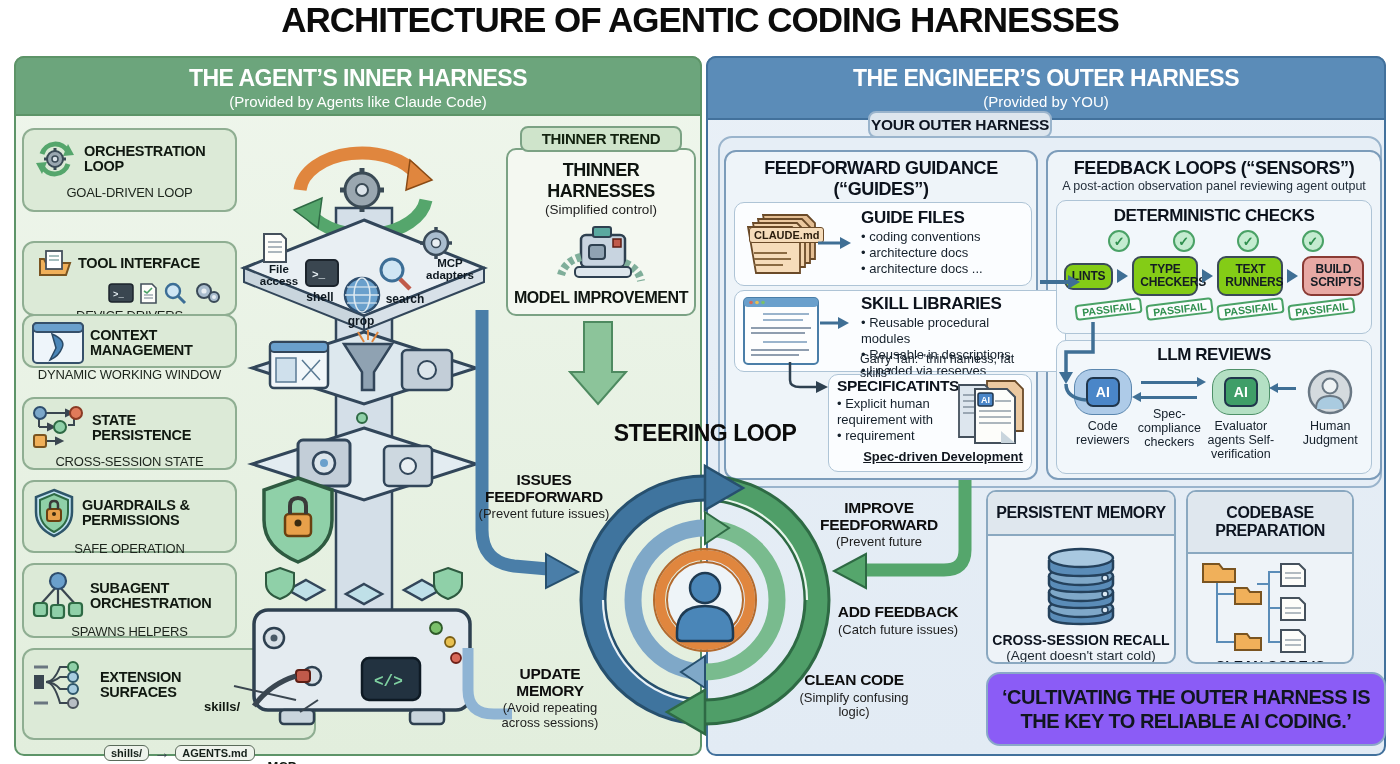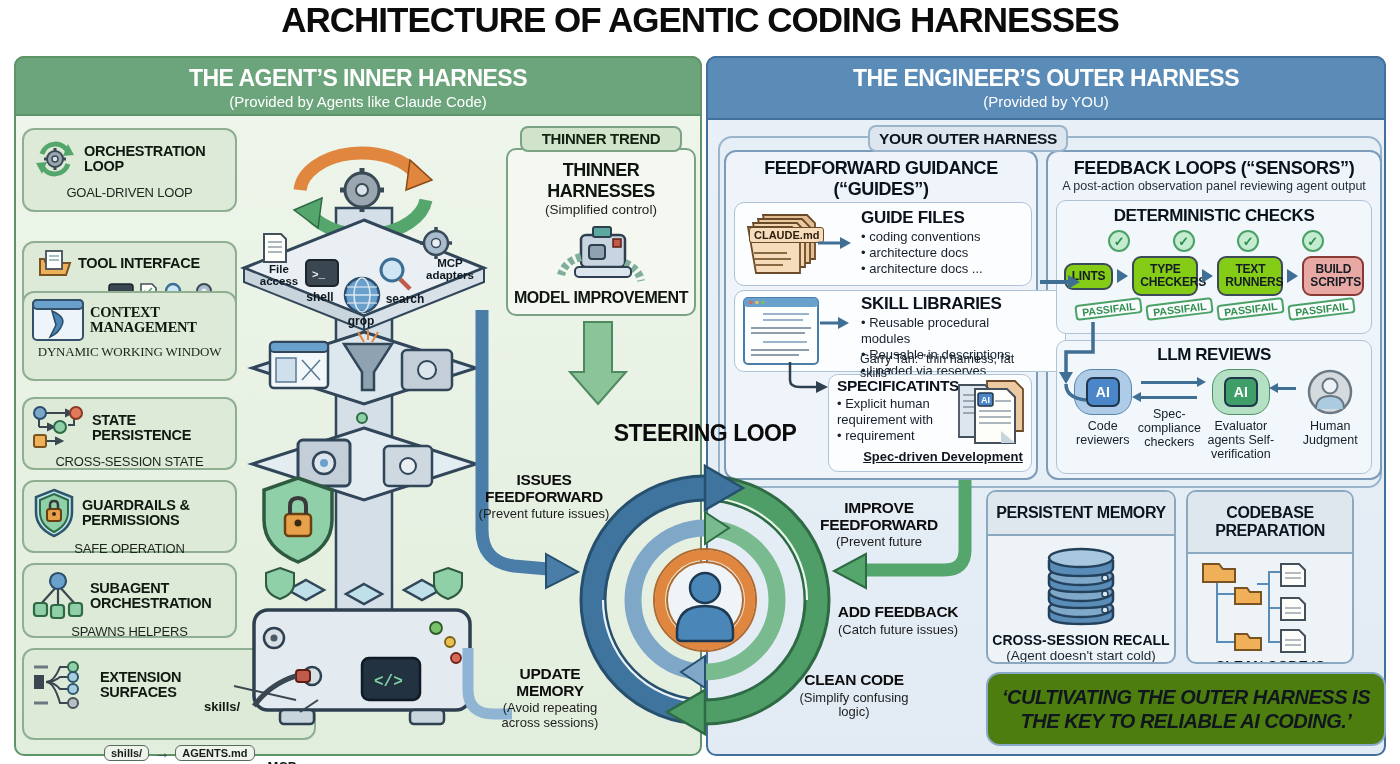--- a/index.html
+++ b/index.html
@@ -47,21 +47,21 @@
   
   .loop-title { left:600px; top:420px; width:210px; text-align:center; font-size:23px; font-weight:800;
                 color:#0b0b0b; z-index:7; letter-spacing:-0.5px; }
   .loop-label { position:absolute; text-align:center; z-index:7; }
   .ll-t { font-size:15.5px; font-weight:800; color:#0d0d0d; line-height:1.08; letter-spacing:-0.3px; }
   .ll-c { font-size:13px; color:#1d1d1d; line-height:1.1; margin-top:2px; }
 
   
   .outer-frame { left:718px; top:136px; width:664px; height:352px; border:2px solid #9ab4cc; border-radius:14px;
                  background:#e6eef6; z-index:1; }
-  .tab-pill { left:868px; top:125px; width:200px; height:27px; background:#dde6ee; border:2px solid #9ab4cc;
+  .tab-pill { left:868px; top:111px; width:184px; height:27px; background:#dde6ee; border:2px solid #9ab4cc;
               border-radius:8px; z-index:3; text-align:center; font-size:15.5px; font-weight:800; color:#0d1420;
               line-height:23px; letter-spacing:-0.3px; }
   .big-box { position:absolute; background:#eef4f9; border:2px solid #7c9cba; border-radius:12px; z-index:2; }
   .bb-title { text-align:center; font-size:18px; font-weight:800; color:#0c121c; margin-top:6px; letter-spacing:-0.4px; }
   .bb-sub { text-align:center; font-size:12.5px; color:#25303c; margin-top:0px; }
   .sub-white { position:absolute; background:#fbfdff; border:1.5px solid #aec4d6; border-radius:10px; z-index:3; }
   .sec-h { font-size:17px; font-weight:800; color:#0c121c; letter-spacing:-0.3px; }
   ul.blist { list-style:none; margin-top:1px; }
   ul.blist li { font-size:13px; color:#15202b; line-height:1.22; }
   ul.blist li::before { content:"\2022  "; }
@@ -88,24 +88,24 @@
   .harrow.l::before { content:""; position:absolute; left:-9px; top:-7px; border-top:5.5px solid transparent;
                       border-bottom:5.5px solid transparent; border-right:9px solid #3f6f95; }
 
   
   .mem-box { position:absolute; background:#eef3f8; border:2px solid #8aa8c0; border-radius:10px; z-index:2; overflow:hidden; }
   .mem-head { background:#dfe7ee; border-bottom:2px solid #8aa8c0; text-align:center; font-size:16px; font-weight:800;
               color:#0d1420; padding:12px 0; letter-spacing:-0.4px; }
   .mem-cap { text-align:center; font-size:14px; font-weight:800; color:#0d1420; line-height:1.15; }
   .mem-sub { text-align:center; font-size:13.5px; color:#1c2630; }
 
-  .quote-box { left:986px; top:672px; width:400px; height:74px; background:#4d7c0f; border:2px solid #8aa8c8;
+  .quote-box { left:986px; top:672px; width:400px; height:74px; background:#8b5cf6; border:2px solid #8aa8c8;
                border-radius:14px; z-index:2; display:flex; align-items:center; justify-content:center;
                text-align:center; font-size:20px; font-weight:800; color:#10161e; line-height:1.22;
-               padding:0 14px; letter-spacing:-0.5px;font-style:italic; }
+               padding:0 14px; letter-spacing:-0.5px; }
 
   svg { display:block; }
   .nopointer { pointer-events:none; }
 </style>
 </head>
 <body>
 
 <div id="canvas">
 
   <div class="abs main-title">ARCHITECTURE OF AGENTIC CODING HARNESSES</div>
@@ -189,21 +189,21 @@
             <circle cx="11" cy="10" r="7" fill="#aabdce" stroke="#3a4a58" stroke-width="2"></circle>
             <circle cx="11" cy="10" r="2.6" fill="#e8eef2"></circle>
             <circle cx="21" cy="16" r="5" fill="#aabdce" stroke="#3a4a58" stroke-width="2"></circle>
             <circle cx="21" cy="16" r="2" fill="#e8eef2"></circle>
           </svg>
       </span>
     </div>
     <div class="mod-cap">DEVICE DRIVERS</div>
   </div>
 
-  <div class="mod-card" style="top:291px;height:90px;font-family:Liberation Serif, serif;">
+  <div class="mod-card" style="top:314px;height:54px;">
     <div class="mod-top">
       <span>
         <svg width="52" height="42" viewBox="0 0 52 42">
           <rect x="1" y="1" width="50" height="40" rx="4" fill="#eef5fa" stroke="#35506a" stroke-width="2"></rect>
           <rect x="1" y="1" width="50" height="9" rx="4" fill="#6aa0cc" stroke="#35506a" stroke-width="2"></rect>
           <path d="M20 12 Q34 18 30 26 Q27 34 18 38 L24 26 Z" fill="#4a86b8" stroke="#2a4a66" stroke-width="1.5"></path>
         </svg>
       </span>
       <div class="mod-title">CONTEXT MANAGEMENT</div>
     </div>

